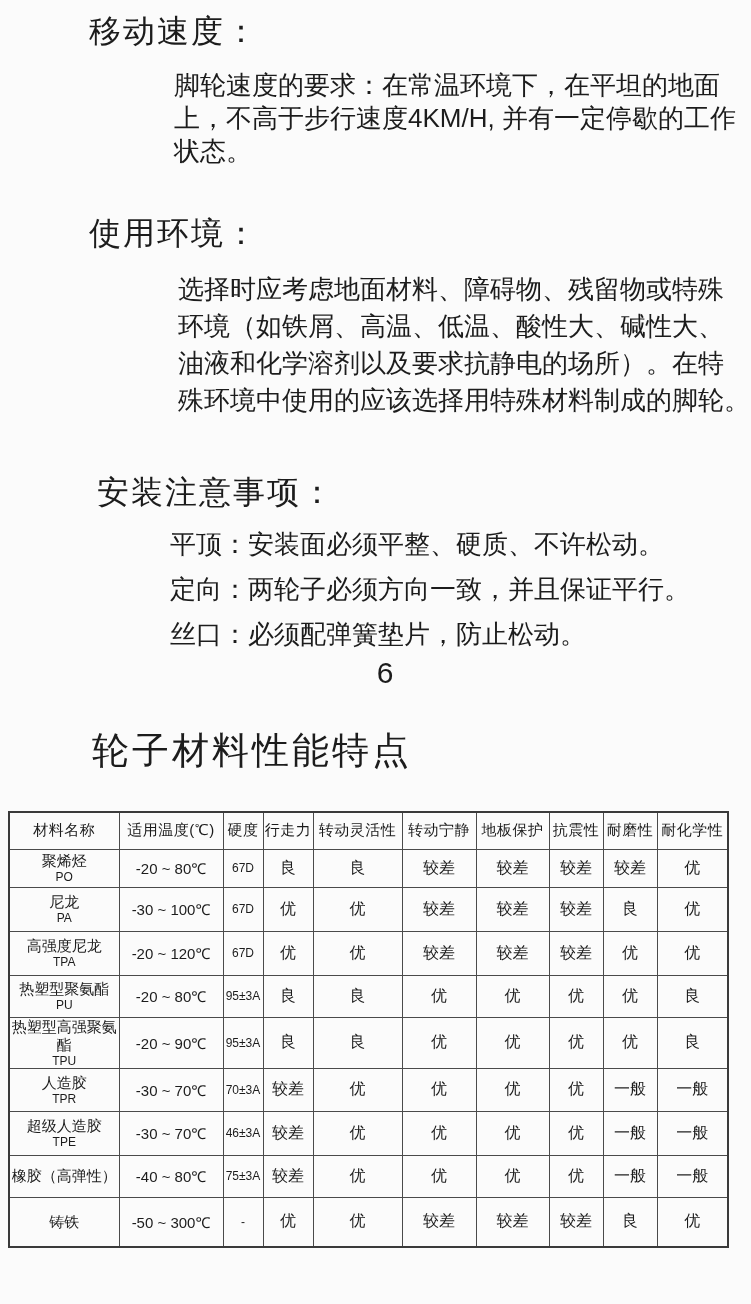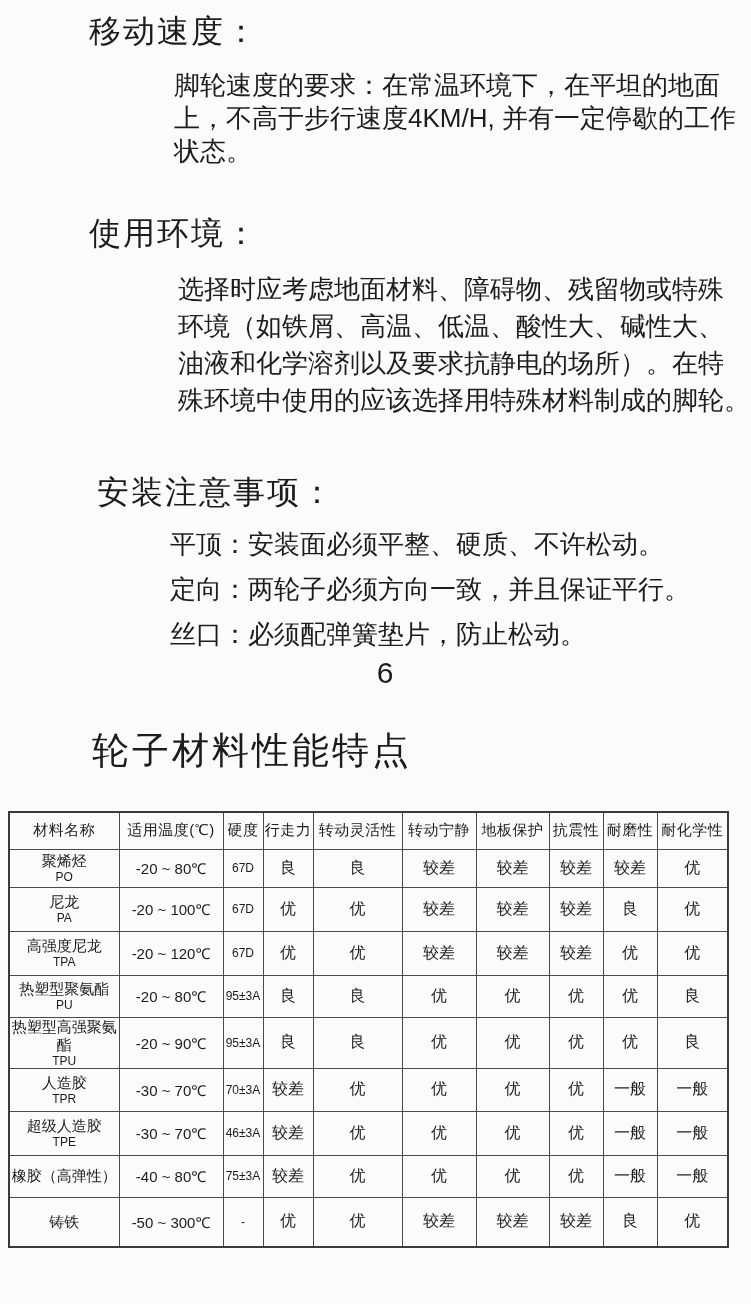--- a/index.html
+++ b/index.html
@@ -147,21 +147,21 @@
           <td class="cell-rating">较差</td>
           <td class="cell-rating">较差</td>
           <td class="cell-rating">较差</td>
           <td class="cell-rating">优</td>
         </tr>
         <tr>
           <td>
             <div class="mat-name">尼龙</div>
             <div class="mat-code">PA</div>
           </td>
-          <td class="cell-temp">-20 ~ 100℃</td>
+          <td class="cell-temp">-30 ~ 100℃</td>
           <td class="cell-hard">67D</td>
           <td class="cell-rating">优</td>
           <td class="cell-rating">优</td>
           <td class="cell-rating">较差</td>
           <td class="cell-rating">较差</td>
           <td class="cell-rating">较差</td>
           <td class="cell-rating">良</td>
           <td class="cell-rating">优</td>
         </tr>
         <tr>

